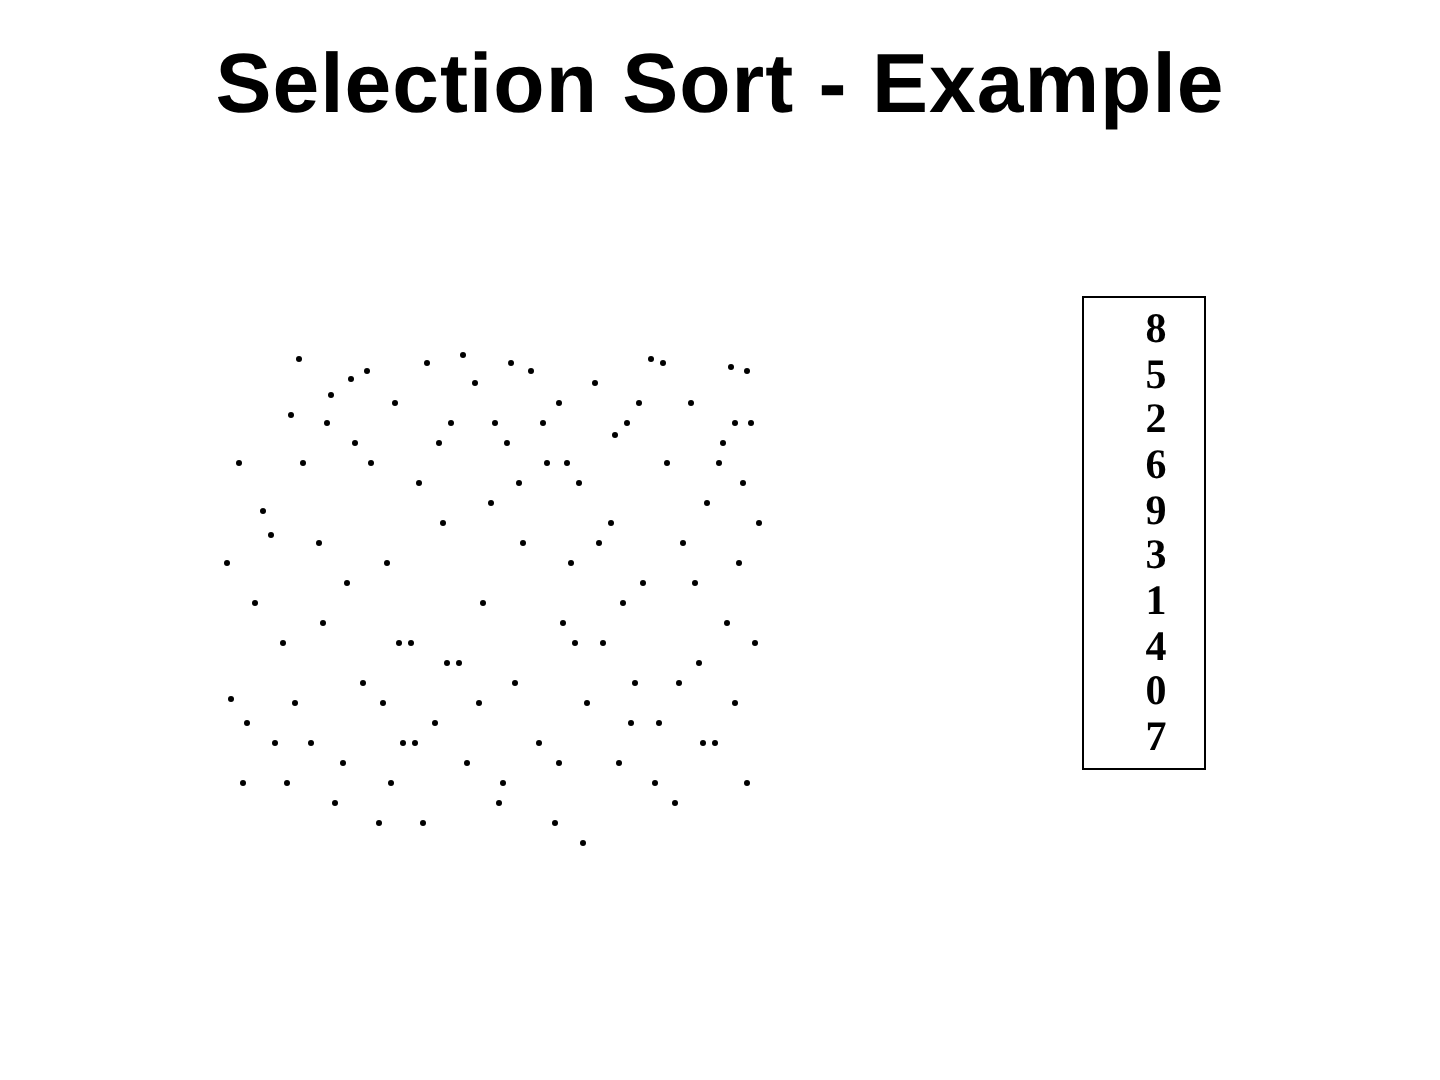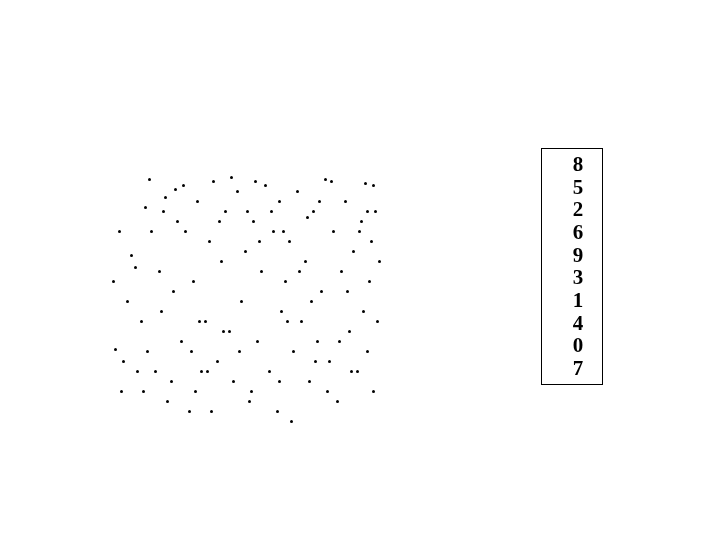--- a/index.html
+++ b/index.html
@@ -57,20 +57,21 @@
     text-align: center;
     color: #000;
     padding-left: 12px;
   }
 </style>
 </head>
 <body>
 
 <div class="slide">
 
+  <div class="title">Selection Sort - Example</div>
 
   <div class="scatter" id="scatter">
       <div class="dot" style="left: 14px; top: 178px;"></div>
       <div class="dot" style="left: 22px; top: 190px;"></div>
       <div class="dot" style="left: 30px; top: 84px;"></div>
       <div class="dot" style="left: 34px; top: 96px;"></div>
       <div class="dot" style="left: 42px; top: 220px;"></div>
       <div class="dot" style="left: 48px; top: 8px;"></div>
       <div class="dot" style="left: 54px; top: 200px;"></div>
       <div class="dot" style="left: 60px; top: 140px;"></div>

